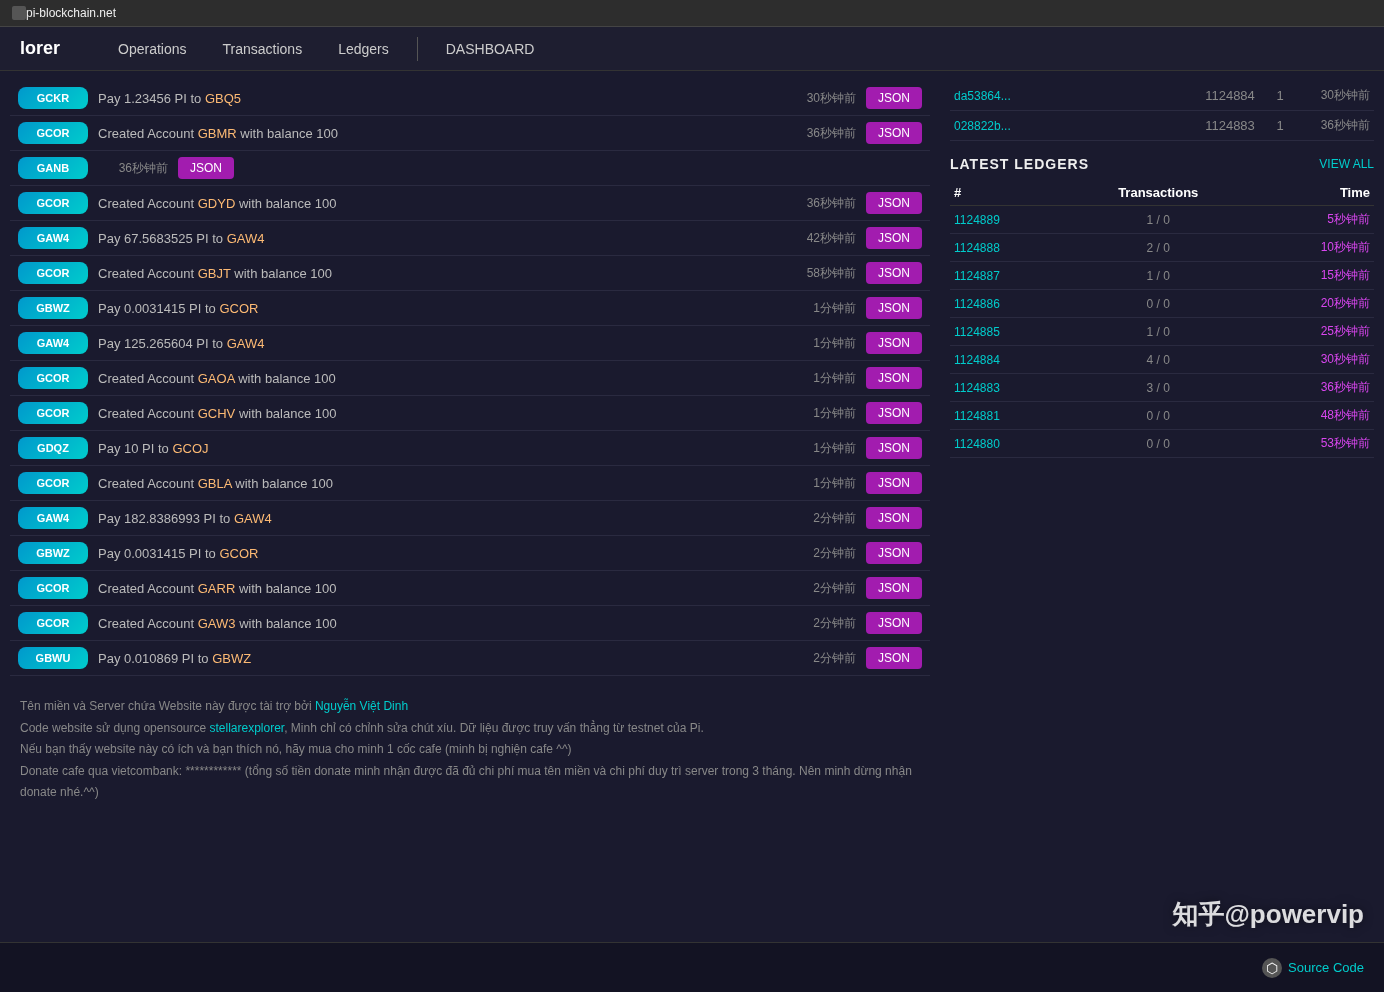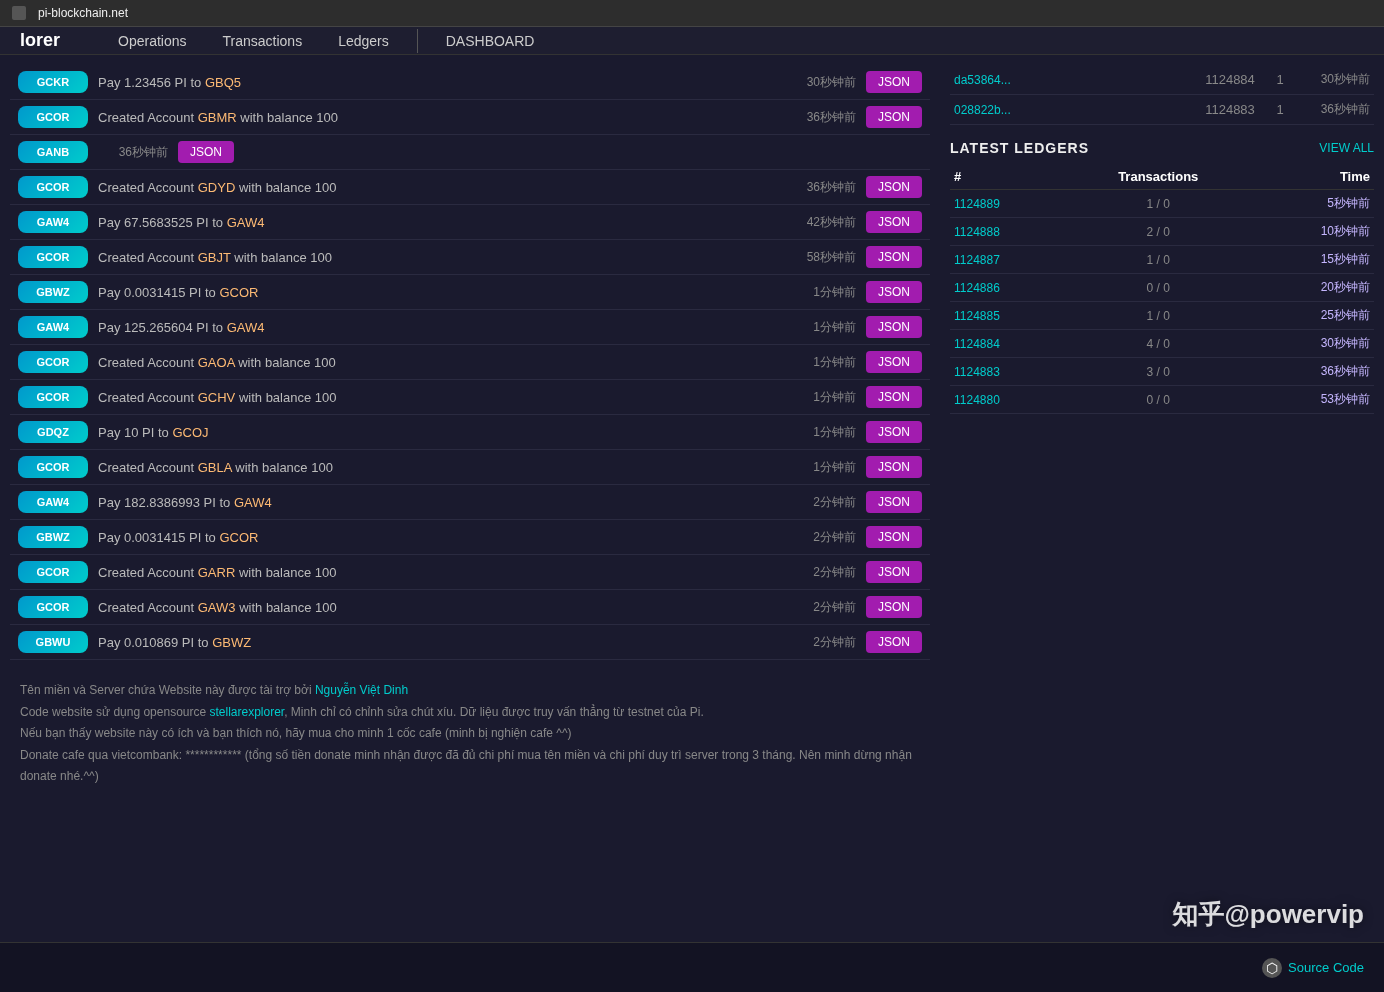--- a/index.html
+++ b/index.html
@@ -12,38 +12,38 @@
       overflow-x: hidden;
     }
 
     
     .title-bar {
       background: #2d2d2d;
       color: #eee;
       padding: 6px 12px;
       font-size: 12px;
       display: flex;
-      gap: 12px;
+      gap: 0;
       border-bottom: 1px solid #444;
     }
     .title-bar-icon {
       width: 14px; height: 14px;
       background: #555;
       border-radius: 2px;
       display: inline-block;
     }
 
     
     .nav-bar {
       background: #1e1e30;
       display: flex;
       align-items: center;
       padding: 0 0 0 10px;
       border-bottom: 1px solid #333;
-      height: 28px;
+      height: 44px;
     }
     .nav-logo {
       color: #fff;
       font-size: 18px;
       font-weight: bold;
       margin-right: 30px;
       padding: 0 10px;
     }
     .nav-item {
       color: #ccc;
@@ -207,21 +207,21 @@
     }
     .ledgers-table th:nth-child(2) { text-align: center; }
     .ledgers-table th:nth-child(3) { text-align: right; }
     .ledgers-table td {
       padding: 5px 4px;
       border-bottom: 1px solid #2a2a40;
       font-size: 12px;
     }
     .ledgers-table td:first-child { color: #00cccc; cursor: pointer; }
     .ledgers-table td:nth-child(2) { color: #888; text-align: center; }
-    .ledgers-table td:nth-child(3) { color: #c4b5fd; text-align: right; }
+    .ledgers-table td:nth-child(3) { color: #d946ef; text-align: right; }
 
     
     .footer {
       padding: 20px 10px 80px 10px;
       color: #888;
       font-size: 12px;
       line-height: 1.8;
       max-width: 940px;
     }
     .footer a { color: #00cccc; text-decoration: none; }
@@ -472,20 +472,25 @@
               <td>1124884</td>
               <td>4 / 0</td>
               <td>30秒钟前</td>
             </tr>
             <tr>
               <td>1124883</td>
               <td>3 / 0</td>
               <td>36秒钟前</td>
             </tr>
             <tr>
+              <td>1124881</td>
+              <td>0 / 0</td>
+              <td>48秒钟前</td>
+            </tr>
+            <tr>
               <td>1124880</td>
               <td>0 / 0</td>
               <td>53秒钟前</td>
             </tr>
           </tbody>
       </table>
     </div>
 
   </div>
 </div>

